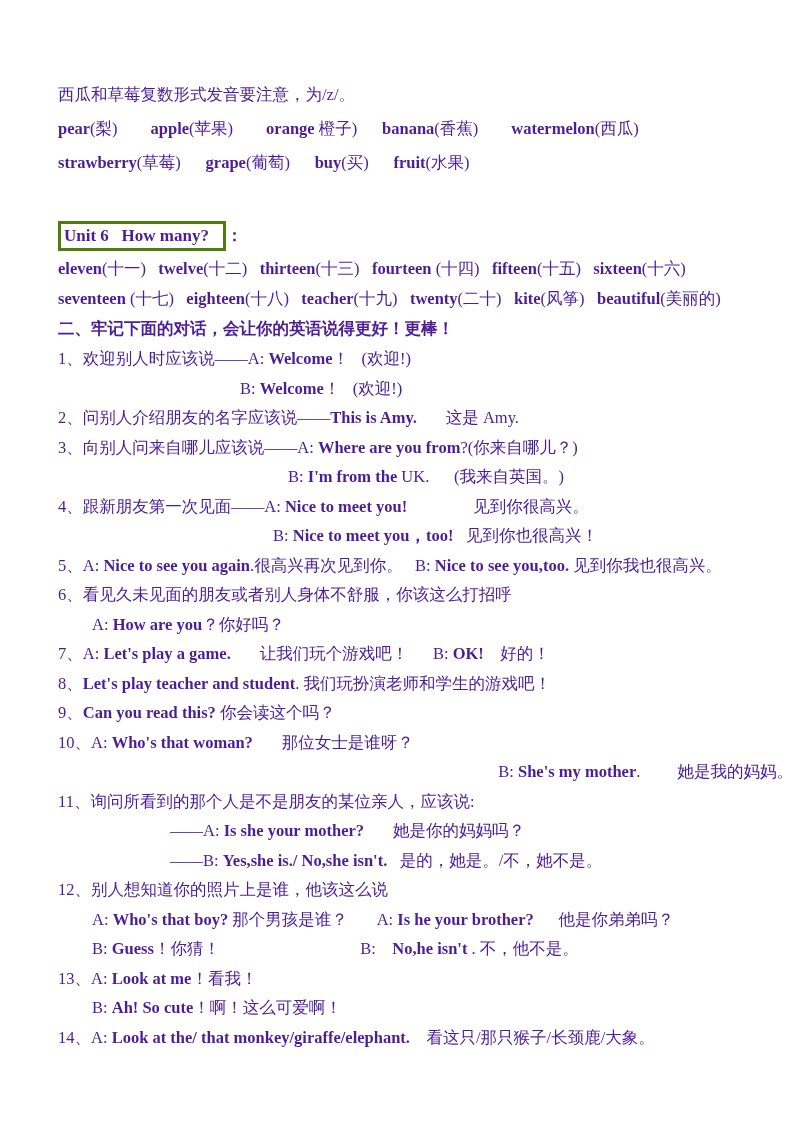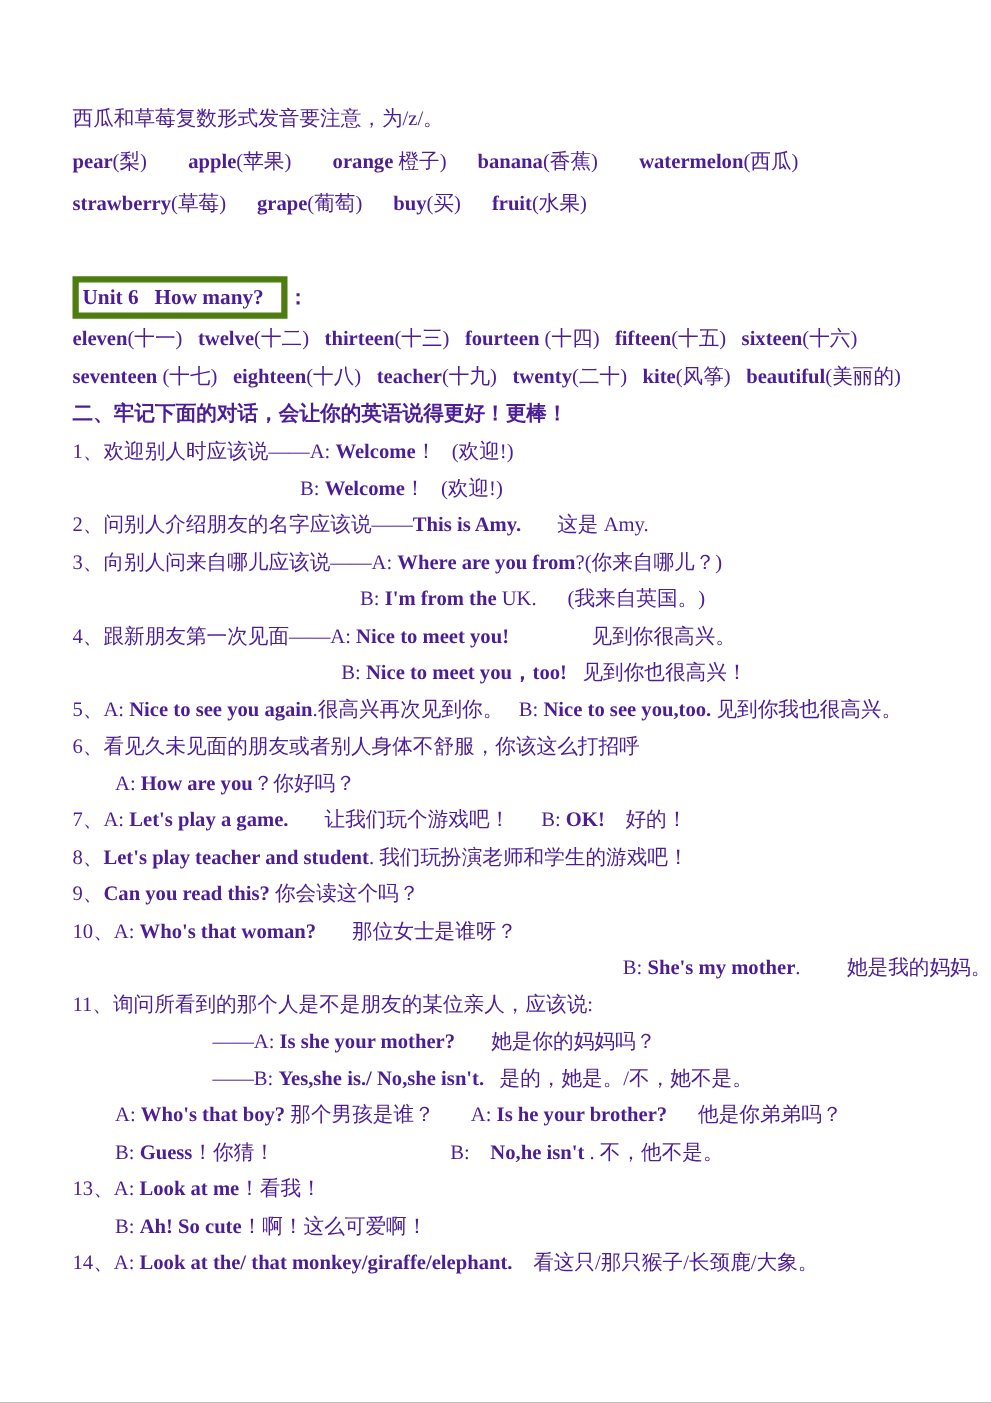--- a/index.html
+++ b/index.html
@@ -23,21 +23,21 @@
   }
   .line .bold { font-weight: bold; }
   
   .line.v { line-height: 34px; }
   
   .line.w { line-height: 30px; }
   
   .line.h { line-height: 36px; margin-top: 16px; }
   .line.h .boxed {
     display: inline-block;
-    border: 5px solid #4d7c0f;
+    border: 3px solid #4d7c0f;
     padding: 0px 10px 1px 3px;
     line-height: 23px;
     font-size: 17px;
     margin-top: 25px;
   }
   .cjk-bold { font-weight: bold; }
 </style>
 </head>
 <body>
 
@@ -61,19 +61,20 @@
       <div class="line"><span>6、看见久未见面的朋友或者别人身体不舒服，你该这么打招呼</span></div>
       <div class="line" style="padding-left: 34px;"><span>A: </span><span class="bold">How are you</span><span>？你好吗？</span></div>
       <div class="line"><span>7、A: </span><span class="bold">Let's play a game.</span><span>       让我们玩个游戏吧！      B: </span><span class="bold">OK!</span><span>    好的！</span></div>
       <div class="line"><span>8、</span><span class="bold">Let's play teacher and student</span><span>. 我们玩扮演老师和学生的游戏吧！</span></div>
       <div class="line"><span>9、</span><span class="bold">Can you read this?</span><span> 你会读这个吗？</span></div>
       <div class="line"><span>10、A: </span><span class="bold">Who's that woman?</span><span>       那位女士是谁呀？</span></div>
       <div class="line" style="padding-left: 34px; text-align: right;"><span>B: </span><span class="bold">She's my mother</span><span>.         她是我的妈妈。</span></div>
       <div class="line"><span>11、询问所看到的那个人是不是朋友的某位亲人，应该说:</span></div>
       <div class="line" style="padding-left: 112px;"><span>——A: </span><span class="bold">Is she your mother?</span><span>       她是你的妈妈吗？</span></div>
       <div class="line" style="padding-left: 112px;"><span>——B: </span><span class="bold">Yes,she is./ No,she isn't.</span><span>   是的，她是。/不，她不是。</span></div>
+      <div class="line"><span>12、别人想知道你的照片上是谁，他该这么说</span></div>
       <div class="line" style="padding-left: 34px;"><span>A: </span><span class="bold">Who's that boy?</span><span> 那个男孩是谁？       A: </span><span class="bold">Is he your brother?</span><span>      他是你弟弟吗？</span></div>
       <div class="line" style="padding-left: 34px;"><span>B: </span><span class="bold">Guess</span><span>！你猜！                                  B:    </span><span class="bold">No,he isn't</span><span> . 不，他不是。</span></div>
       <div class="line"><span>13、A: </span><span class="bold">Look at me</span><span>！看我！</span></div>
       <div class="line" style="padding-left: 34px;"><span>B: </span><span class="bold">Ah! So cute</span><span>！啊！这么可爱啊！</span></div>
       <div class="line"><span>14、A: </span><span class="bold">Look at the/ that monkey/giraffe/elephant.</span><span>    看这只/那只猴子/长颈鹿/大象。</span></div>
     </div>
 </div>
 
 </body></html>

